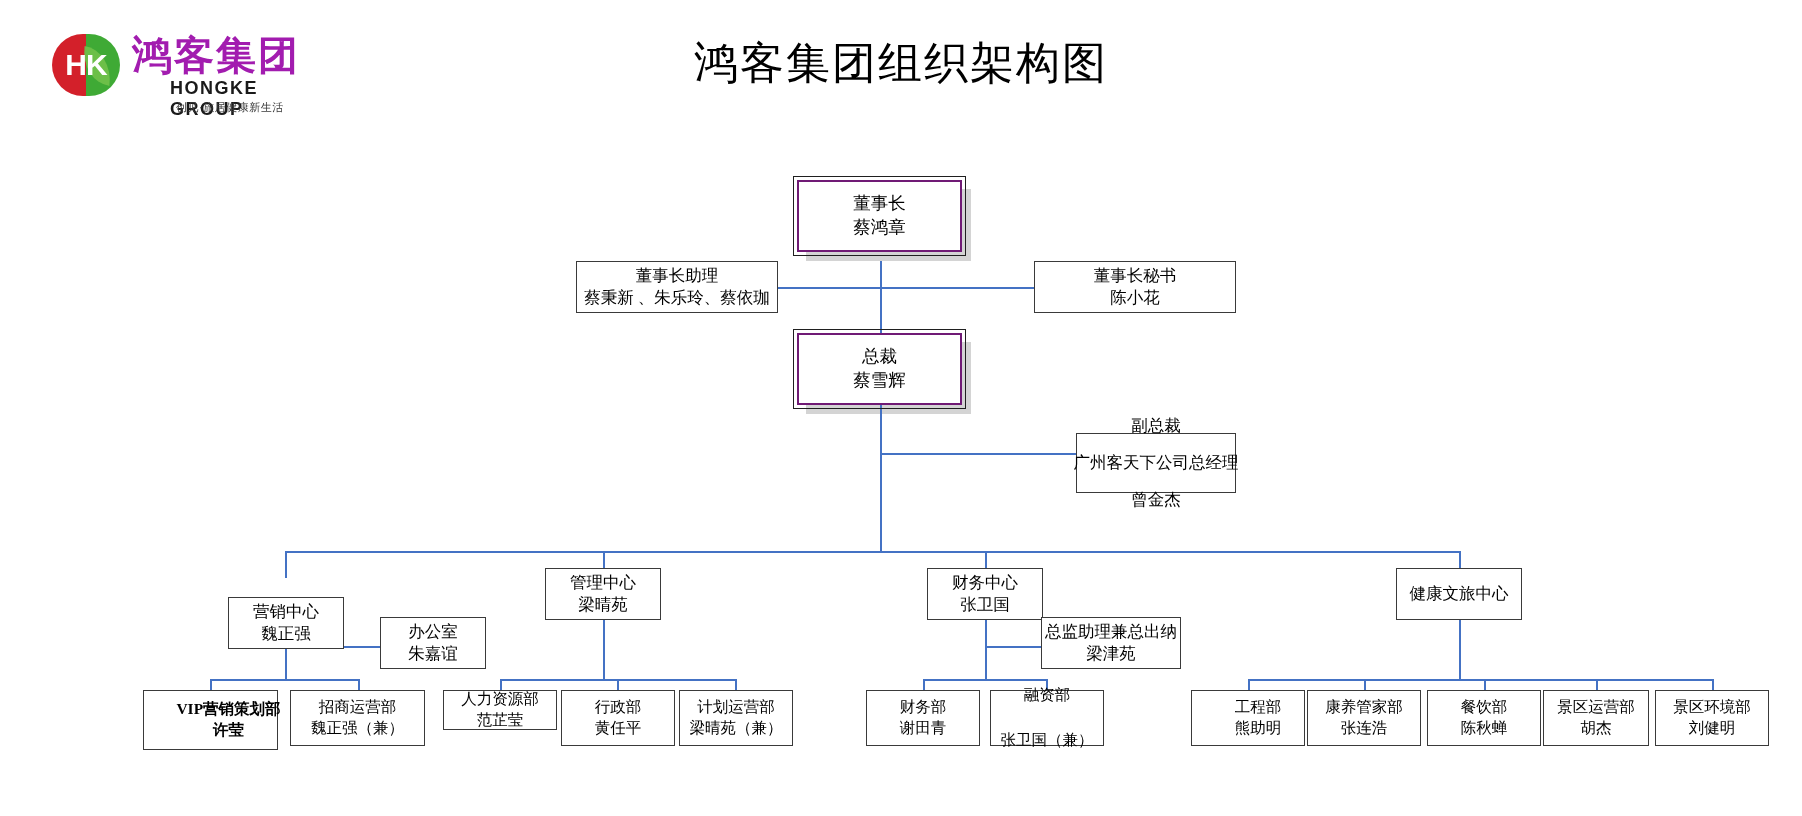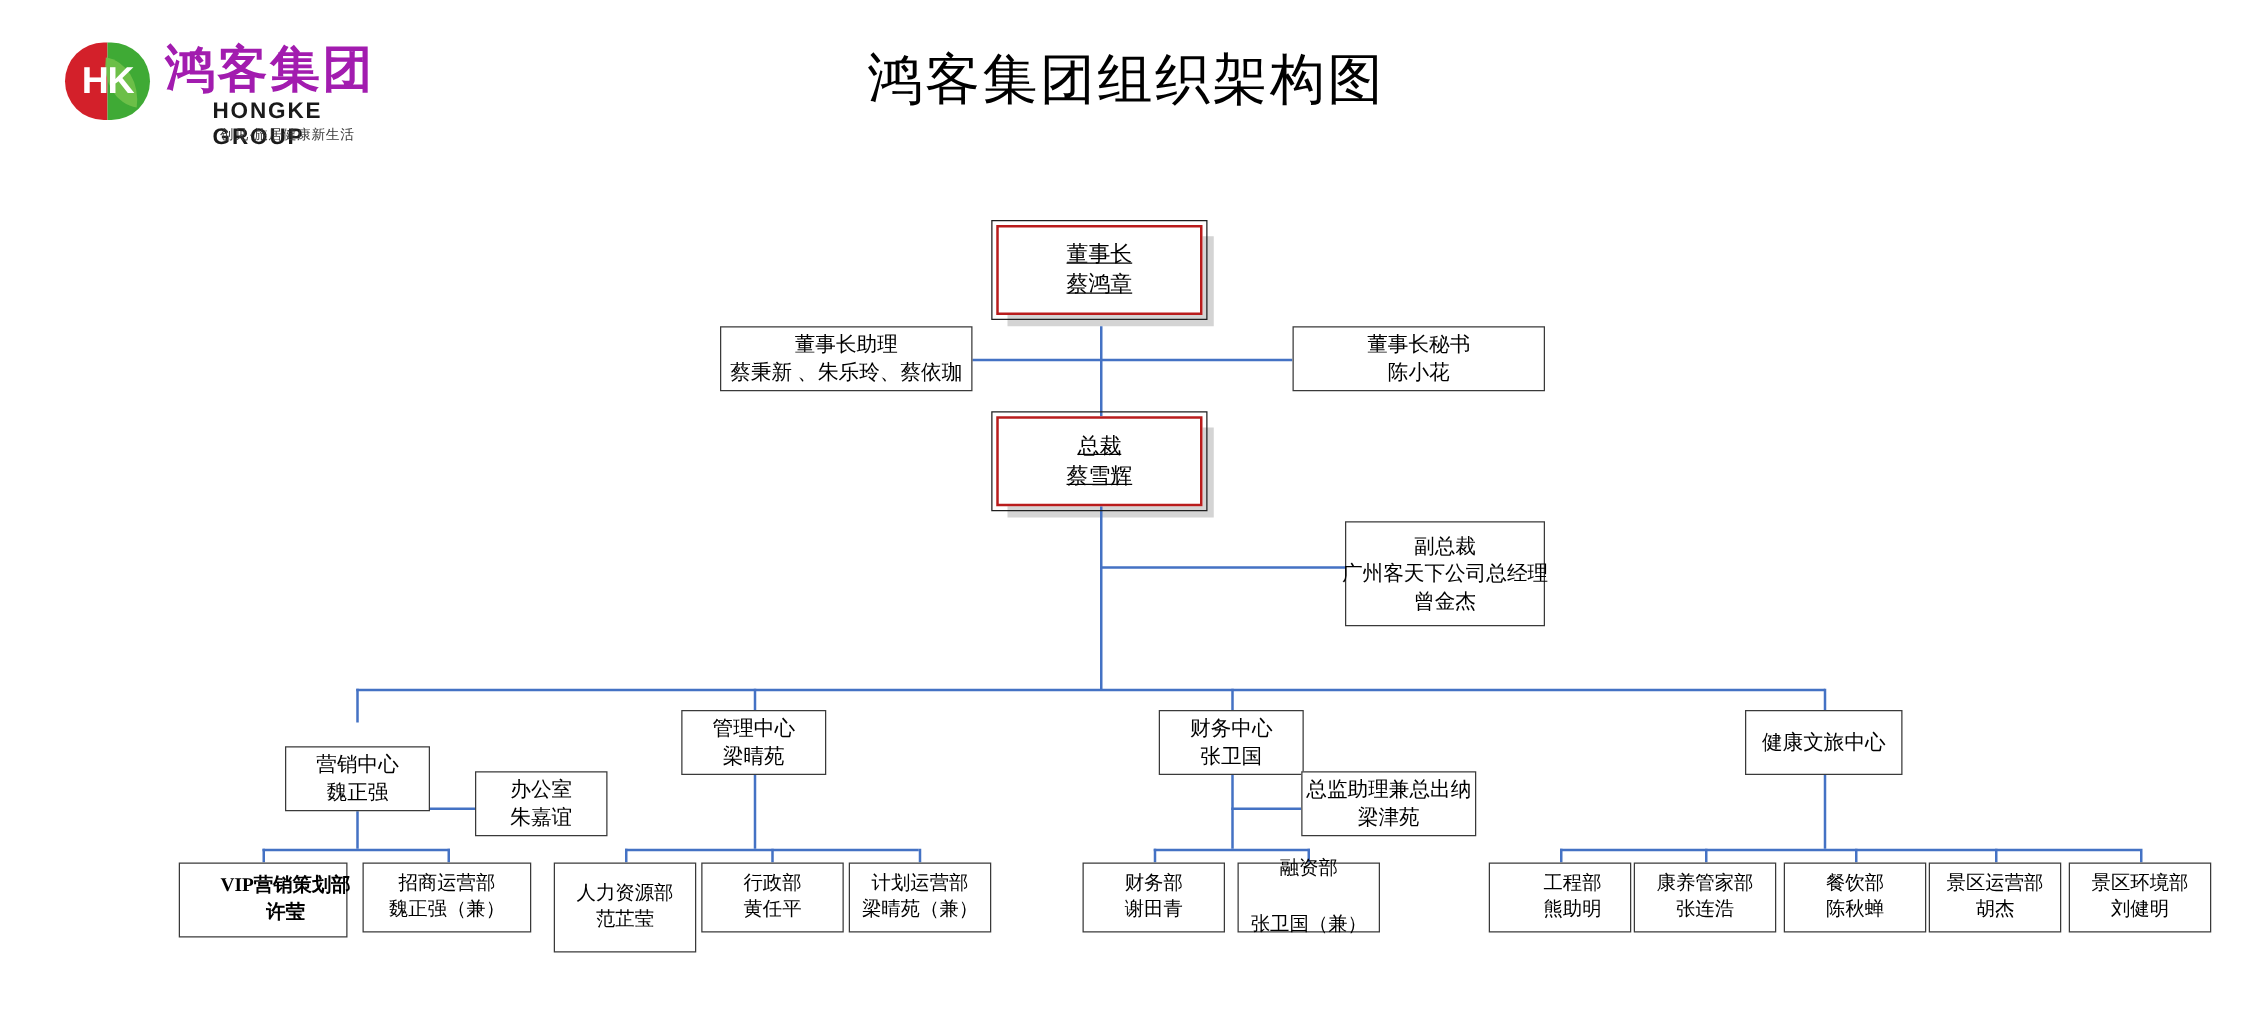--- a/index.html
+++ b/index.html
@@ -27,21 +27,21 @@
 
   #chart-title{position:absolute;left:0;top:34px;width:1802px;text-align:center;
         font-size:44px;font-weight:normal;letter-spacing:2px;
         font-family:"Liberation Serif","DejaVu Serif",serif;}
 
   
   .node{position:absolute;box-sizing:border-box;border:1.4px solid #3a3a3a;
         background:#fff;display:flex;flex-direction:column;align-items:center;
         justify-content:center;text-align:center;line-height:1.35;z-index:5;}
   .node .ln{display:block;white-space:nowrap;}
-  .node.emph{border:2px solid #b91c1c;outline:1.4px solid #1f1f1f;outline-offset:3px;text-decoration:underline;}
+  .node.emph{border:2px solid #701a75;outline:1.4px solid #1f1f1f;outline-offset:3px;}
   .shadow{position:absolute;background:#d4d4d4;z-index:1;}
 
   .f15{font-size:15.5px;}
   .f16{font-size:16.5px;}
   .f17{font-size:17.5px;}
   .bold{font-weight:bold;}
 
   
   .ln-v{position:absolute;width:2px;background:#4472c4;z-index:2;}
   .ln-h{position:absolute;height:2px;background:#4472c4;z-index:2;}
@@ -118,21 +118,21 @@
   <span class="ln">董事长秘书</span>
   <span class="ln">陈小花</span>
 </div>
 
 <div class="shadow" style="left:806px;top:342px;width:165px;height:72px;"></div>
 <div class="node emph f17" style="left:797px;top:333px;width:165px;height:72px;">
   <span class="ln">总裁</span>
   <span class="ln">蔡雪辉</span>
 </div>
 
-<div class="node f16" style="left:1076px;top:417px;width:160px;height:84px;">
+<div class="node f16" style="left:1076px;top:433px;width:160px;height:60px;gap:15px;">
   <span class="ln">副总裁</span>
   <span class="ln">广州客天下公司总经理</span>
   <span class="ln">曾金杰</span>
 </div>
 
 <div class="node f16" style="left:228px;top:568px;width:116px;height:52px;margin-top:29px;">
   <span class="ln">营销中心</span>
   <span class="ln">魏正强</span>
 </div>
 
@@ -162,21 +162,21 @@
 
 <div class="node f15 bold" style="left:143px;top:690px;width:135px;height:60px;padding-left:36px;">
   <span class="ln">VIP营销策划部</span>
   <span class="ln">许莹</span>
 </div>
 <div class="node f15" style="left:290px;top:690px;width:135px;height:56px;">
   <span class="ln">招商运营部</span>
   <span class="ln">魏正强（兼）</span>
 </div>
 
-<div class="node f15" style="left:443px;top:690px;width:114px;height:72px;">
+<div class="node f15" style="left:443px;top:690px;width:114px;height:40px;">
   <span class="ln">人力资源部</span>
   <span class="ln">范芷莹</span>
 </div>
 <div class="node f15" style="left:561px;top:690px;width:114px;height:56px;">
   <span class="ln">行政部</span>
   <span class="ln">黄任平</span>
 </div>
 <div class="node f15" style="left:679px;top:690px;width:114px;height:56px;">
   <span class="ln">计划运营部</span>
   <span class="ln">梁晴苑（兼）</span>

